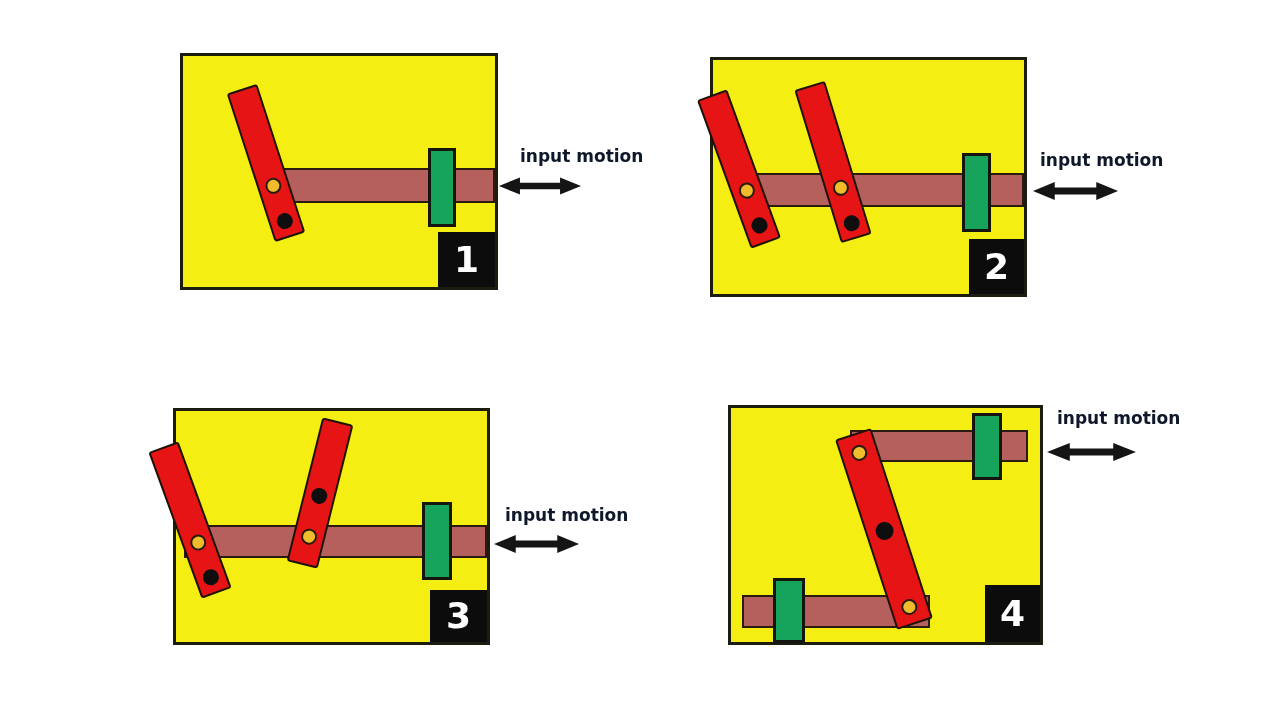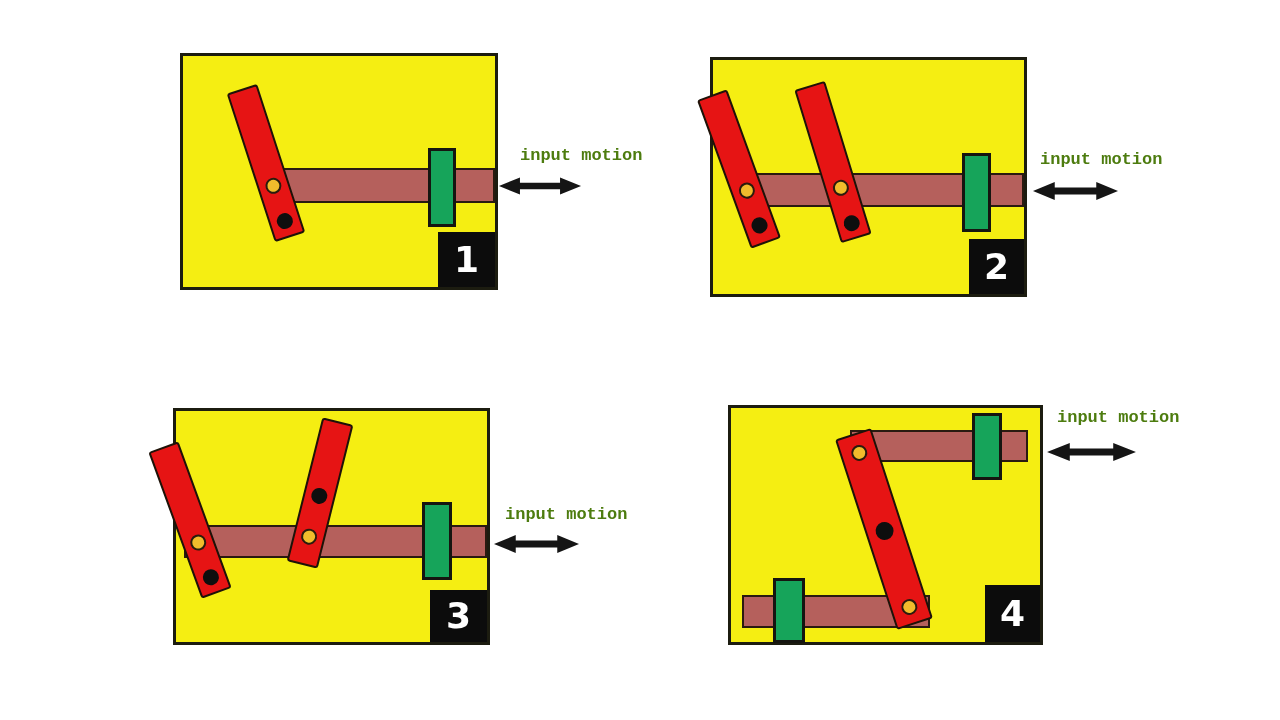--- a/index.html
+++ b/index.html
@@ -61,22 +61,21 @@
     justify-content: center;
     font-weight: bold;
     z-index: 4;
     font-size: 36px;
     line-height: 1;
   }
   .motion {
     position: absolute;
     width: 160px;
     height: 60px;
-    color: #4d7c0f;
-    font-family: Liberation Mono, monospace;
+    color: #0f172a;
   }
   .motion .txt {
     position: absolute;
     top: 0;
     white-space: nowrap;
     font-size: 17px;
     font-weight: 700;
     letter-spacing: 0px;
   }
   .motion .arr { position: absolute; left: 0; }

